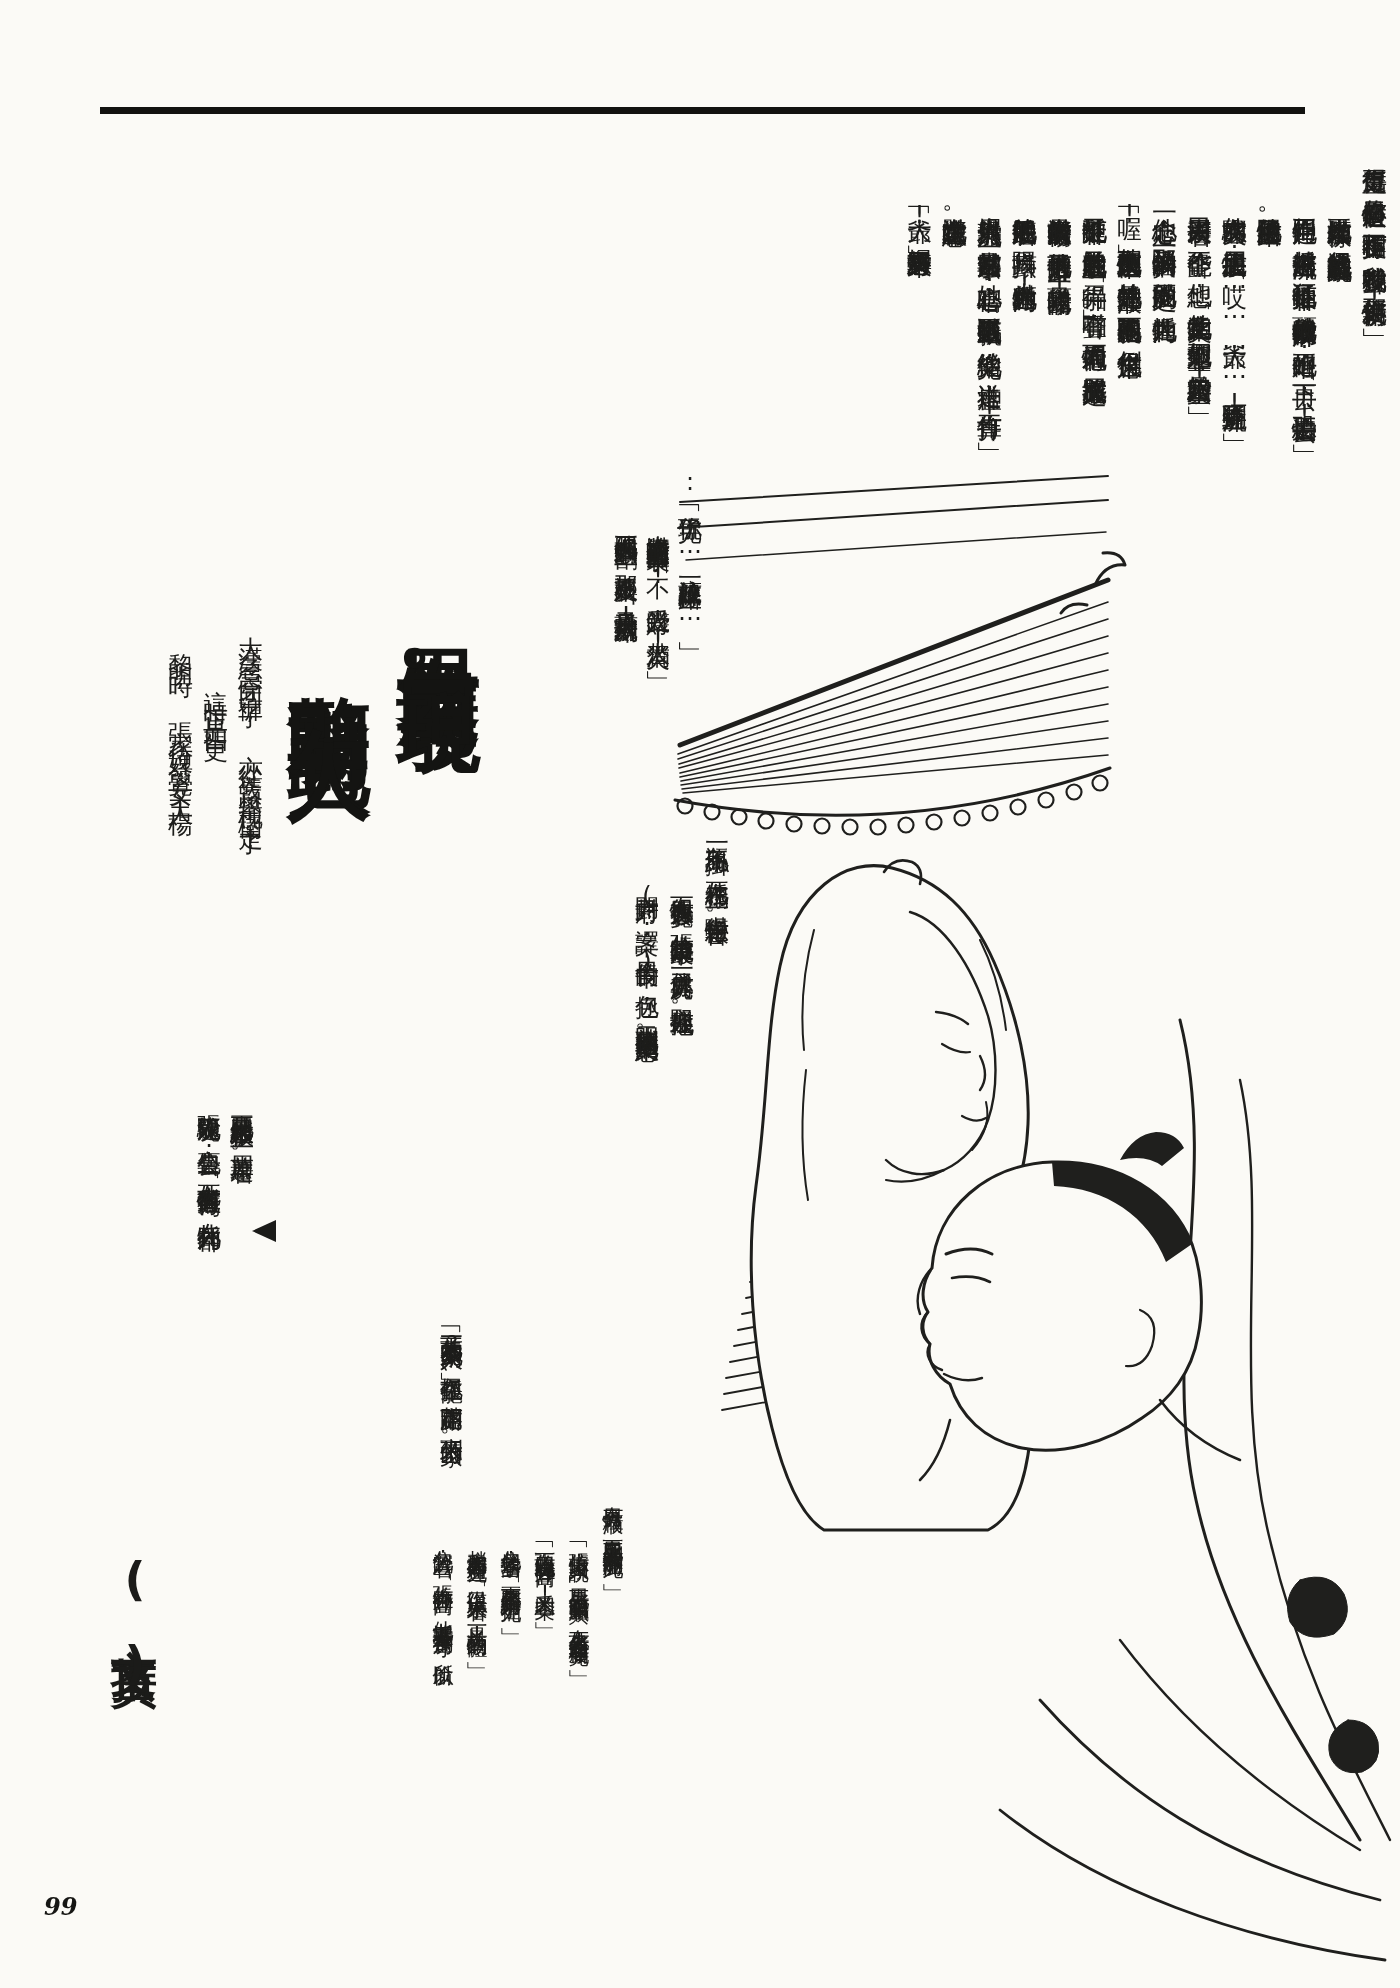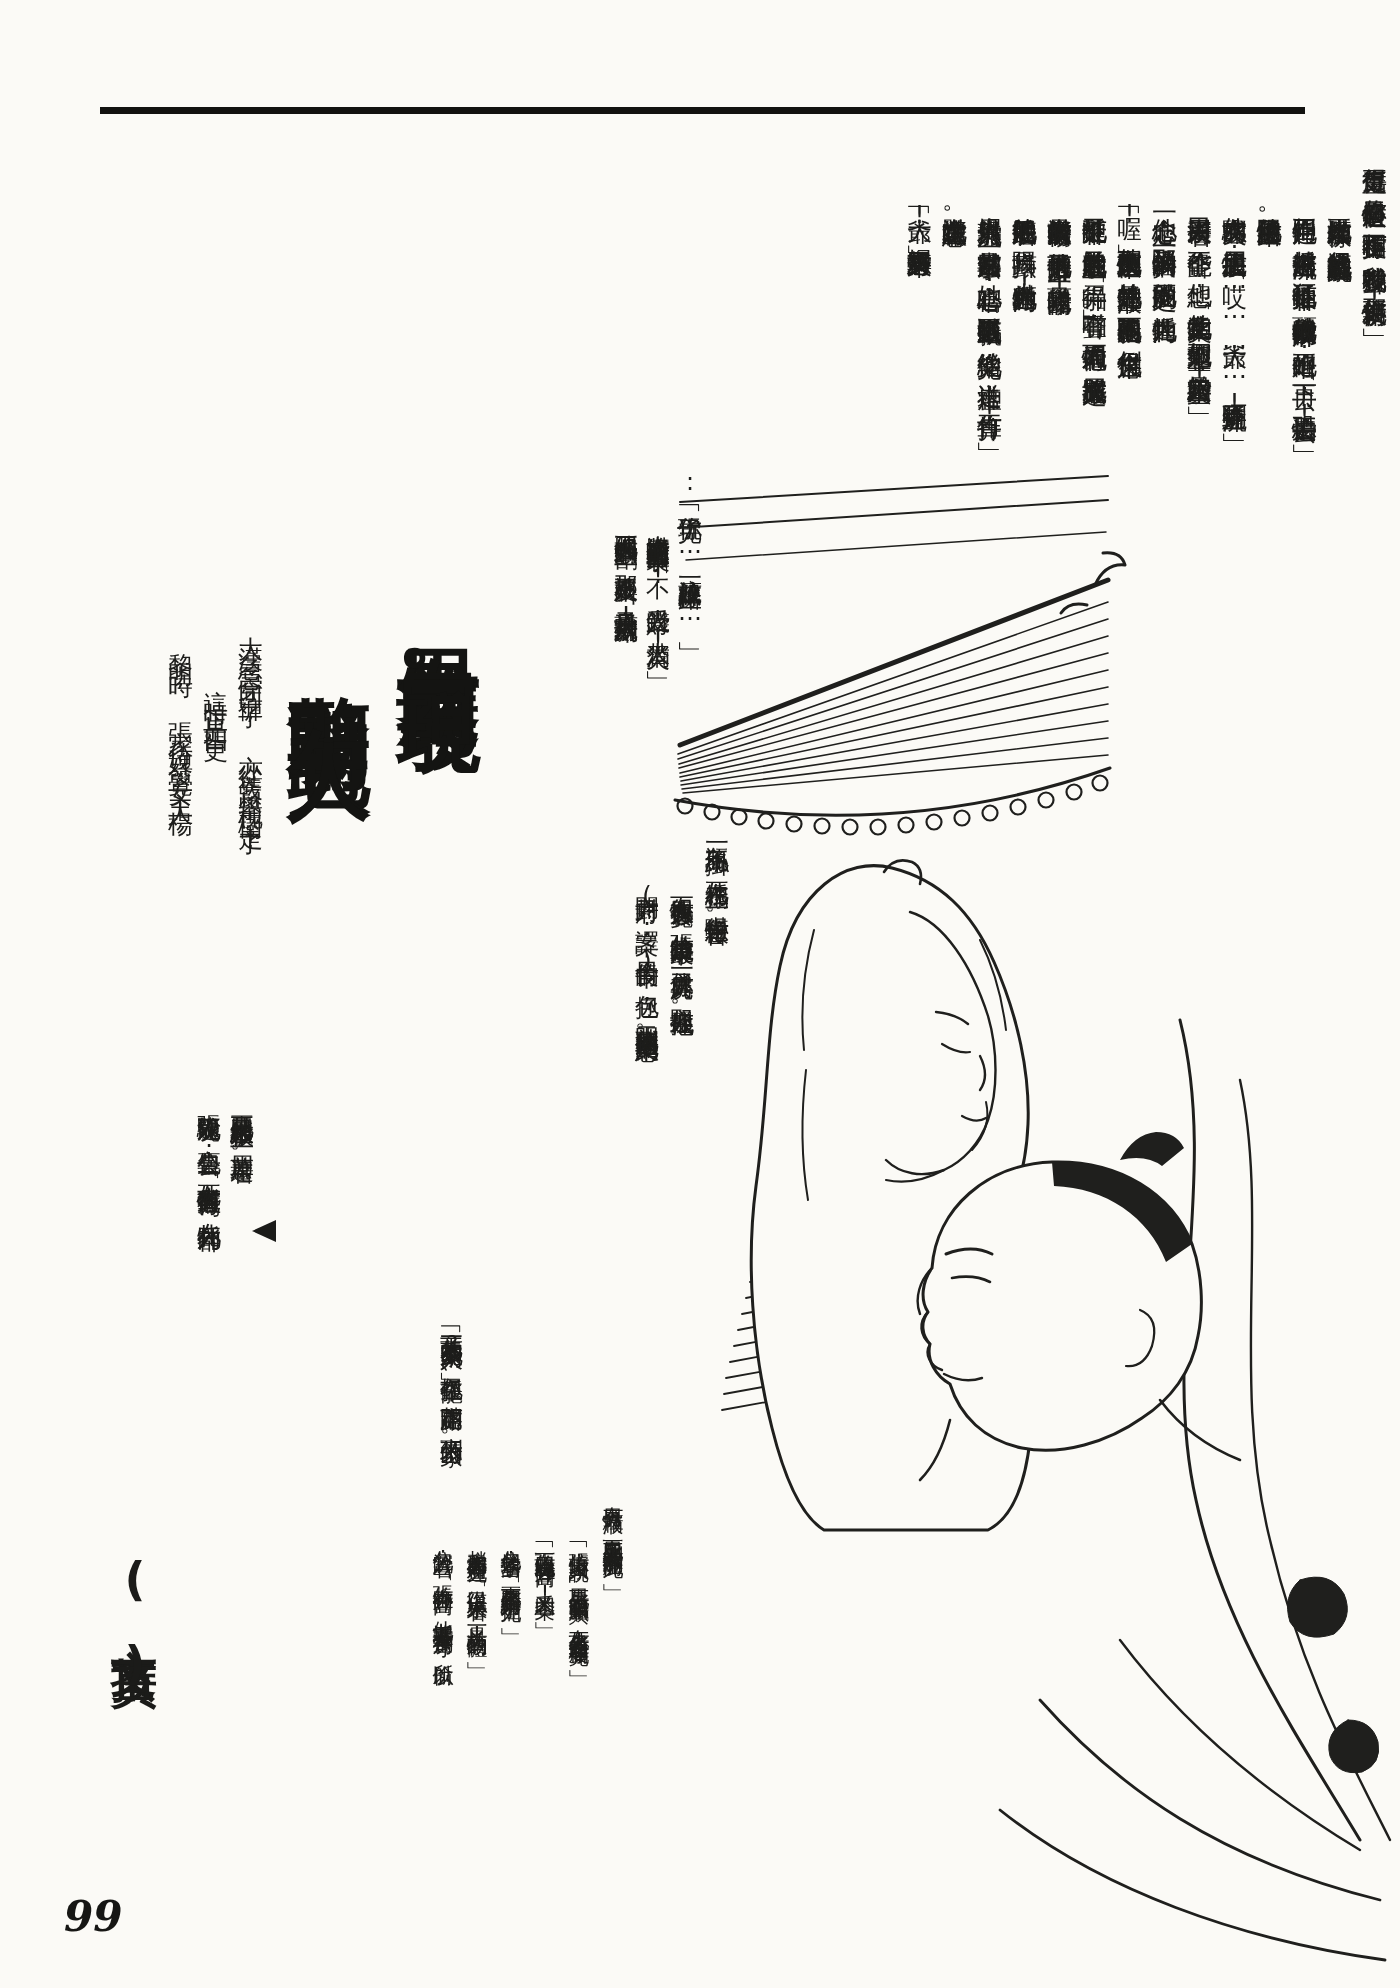--- a/index.html
+++ b/index.html
@@ -33,23 +33,23 @@
     text-orientation:upright;writing-mode:vertical-rl;position:absolute;
     color:#141412;
   }
   .headline-1{left:398px;top:582px;}
   .headline-2{left:288px;top:628px;}
   .continuation{
     left:104px;top:1552px;font-size:46px;font-weight:700;letter-spacing:6px;
     color:#1b1b19;
   }
   .pagenum{
-    position:absolute;left:64px;top:1892px;
+    position:absolute;left:44px;top:1892px;
     font-family:"DejaVu Serif", serif;font-style:italic;font-weight:700;
-    font-size:42px;color:#161614;
+    font-size:24px;color:#161614;
   }
   .marker{
     position:absolute;left:252px;top:1220px;width:0;height:0;
     border-top:11px solid transparent;border-bottom:11px solid transparent;
     border-right:24px solid #1b1b19;
   }
   svg.illus{position:absolute;left:480px;top:460px;pointer-events:none;}
   .ink{stroke:#1f1f1d;fill:none;stroke-linecap:round;stroke-linejoin:round;}
   .paperfill{fill:#fbfaf6;stroke:#1f1f1d;stroke-linejoin:round;}
 </style>

